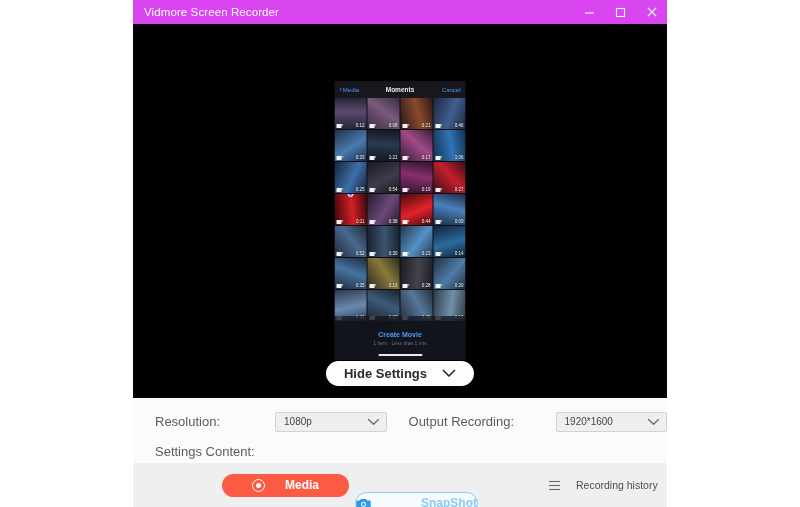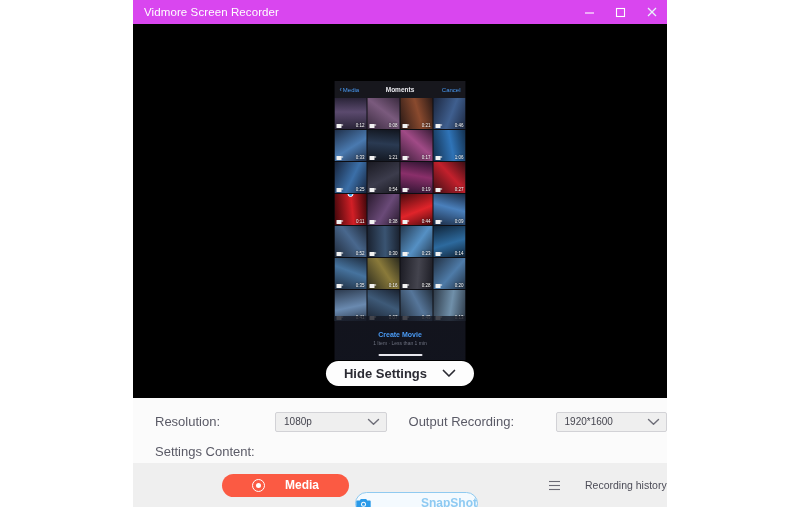--- a/index.html
+++ b/index.html
@@ -328,21 +328,21 @@
     font-size: 12px;
     font-weight: bold;
   }
   .cam-ico { display: block; }
 
   .history {
     position: absolute;
     left: 415px;
     display: flex;
     align-items: center;
-    gap: 24px;
+    gap: 15px;
     cursor: pointer;
   }
   .history .hlabel {
     font-size: 10.5px;
     color: #4c4c57;
     white-space: nowrap;
   }
   .list-ico { display: block; }
 </style>
 </head>

